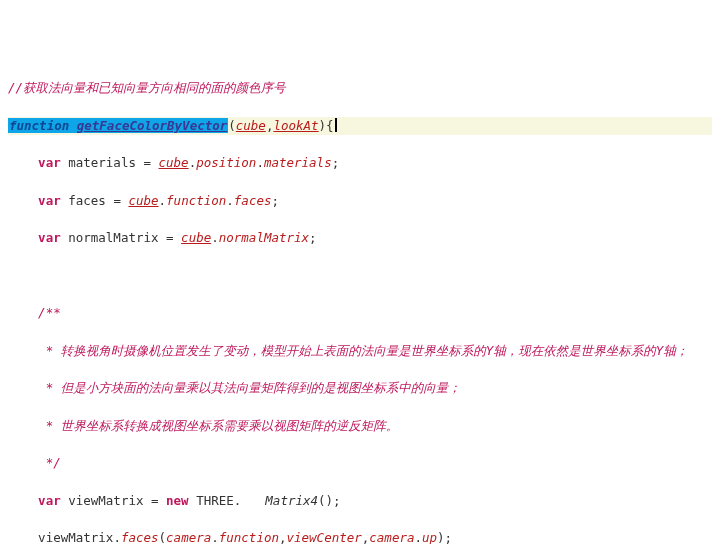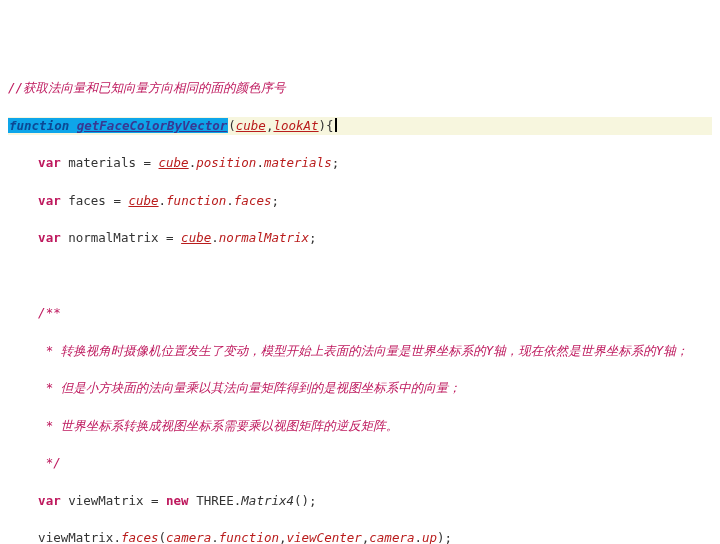--- a/index.html
+++ b/index.html
@@ -10,21 +10,21 @@
     line-height: 1.5;
     background: #fff;
     color: #333;
     white-space: pre;
   }
   .line { display: block; min-height: 1.5em; }
   .cm { color: #be185d; font-style: italic; }
   .kw { color: #be185d; font-weight: bold; }
   .kw2 { color: #0c4894; font-weight: bold; font-style: italic; }
   .fn { color: #383892; font-weight: bold; font-style: italic; }
-  .cls { font-style: italic; }
+  .cls { font-style: italic; margin-left: 24px; }
   .id { color: #b91c1c; font-style: italic; }
   .und { text-decoration: underline; }
   .pl { color: #333; }
   .hl { background: #0ea5e9; padding: 0 1px; }
   .selLine { background: #f7f6de; display:block; }
   .caret { display:inline-block; width:2px; height:14px; background:#000; vertical-align:middle; margin-left:1px; margin-bottom:2px; }
 </style>
 </head>
 <body>
 

